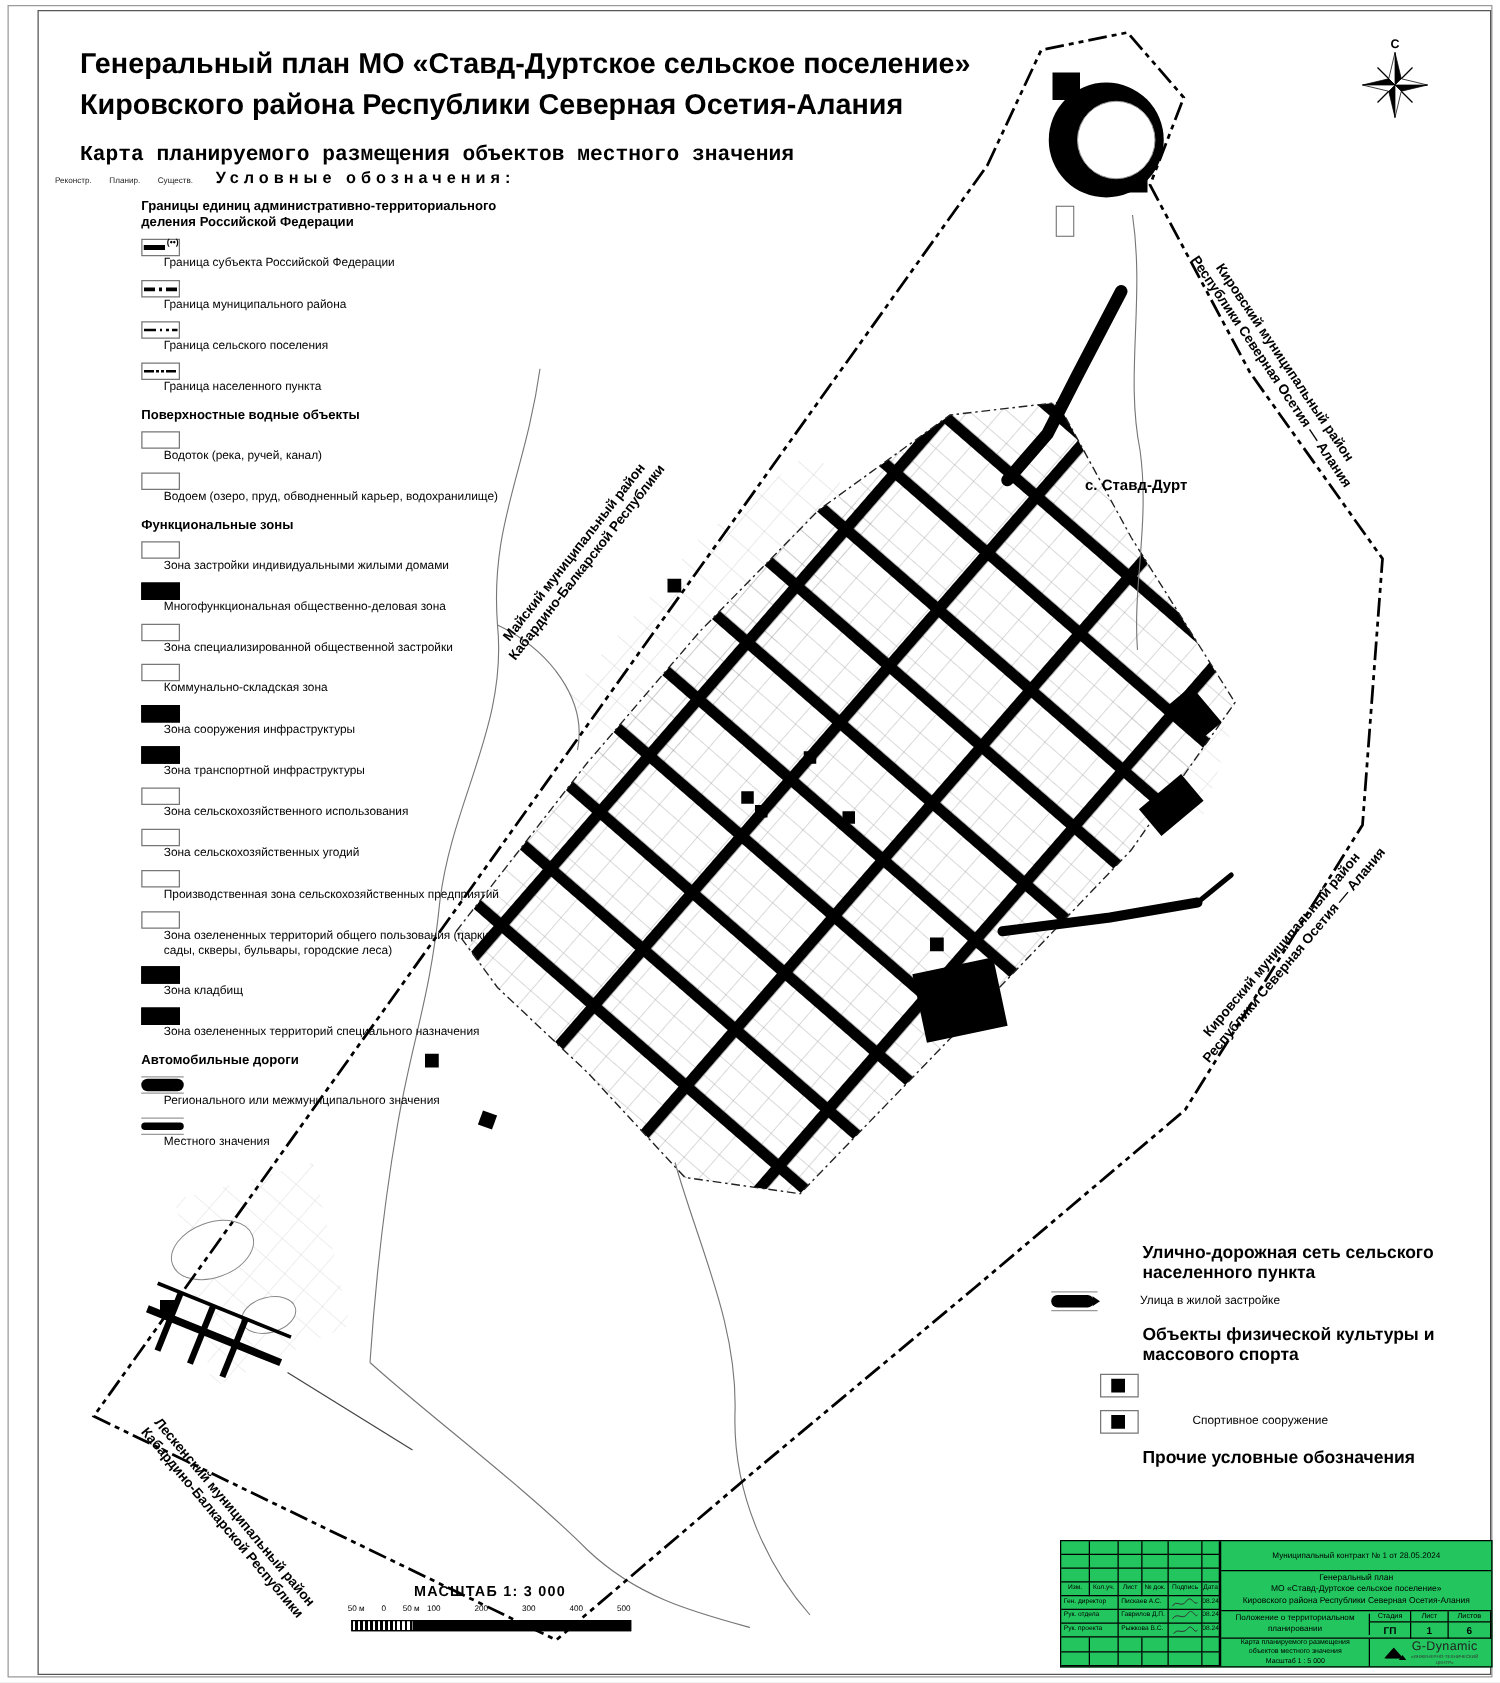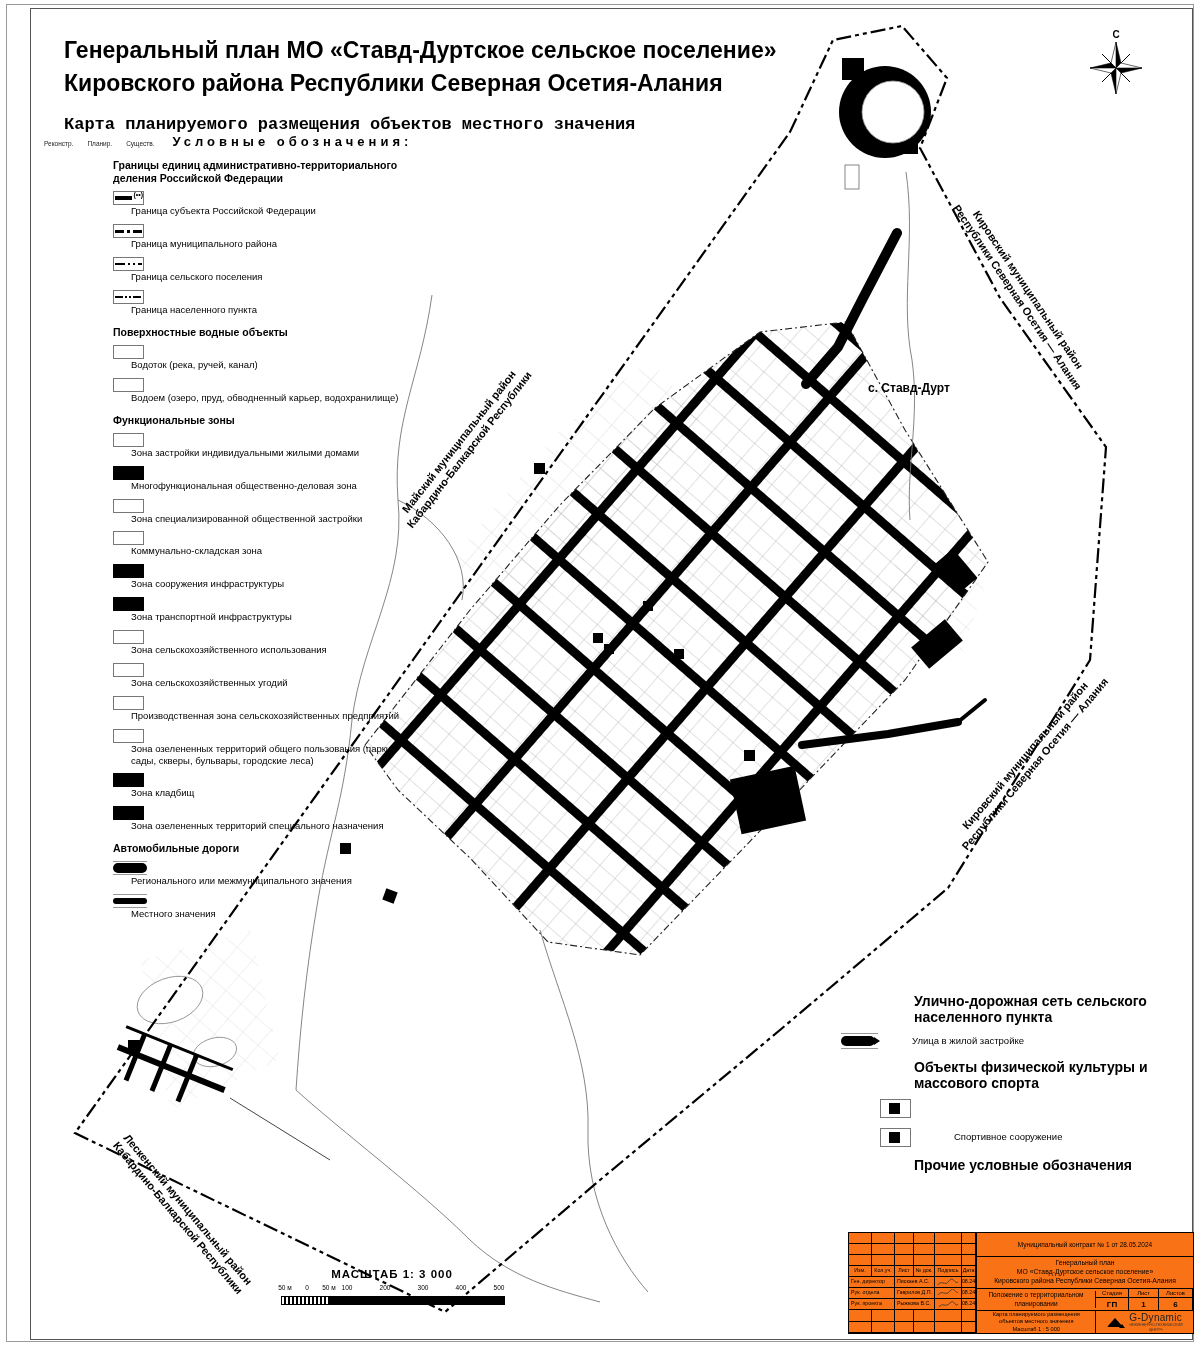--- a/index.html
+++ b/index.html
@@ -61,21 +61,21 @@
   .sb-ticks span{position:absolute;top:0;font-size:6.5px;transform:translateX(-50%);}
   .sb-ticks span:nth-of-type(1){left:4px;}  .sb-ticks span:nth-of-type(2){left:26px;}
   .sb-ticks span:nth-of-type(3){left:48px;} .sb-ticks span:nth-of-type(4){left:66px;}
   .sb-ticks span:nth-of-type(5){left:104px;}.sb-ticks span:nth-of-type(6){left:142px;}
   .sb-ticks span:nth-of-type(7){left:180px;}.sb-ticks span:nth-of-type(8){left:218px;}
   .sb-bar{position:absolute;left:0;top:12px;width:222px;height:7px;background:#000;border:1px solid #000;}
   .sb-bar::before{content:'';position:absolute;left:0;top:0;width:48px;height:100%;
      background:repeating-linear-gradient(90deg,#fff 0 2px,#000 2px 4px);}
 
   
-  .tb{position:absolute;left:848px;top:1232px;width:344px;height:100px;border:1.6px solid #000;background:#f97316;z-index:4;font-size:6px;}
+  .tb{position:absolute;left:848px;top:1232px;width:344px;height:100px;border:1.6px solid #000;background:#22c55e;z-index:4;font-size:6px;}
   .tb *{box-sizing:border-box;}
   .tb-left{position:absolute;left:0;top:0;width:127px;height:100px;display:grid;
      grid-template-columns:23px 23px 19px 21px 27px 14px;
      grid-template-rows:repeat(3,11px) 11px repeat(3,11px) 1fr 1fr;}
   .tb-left > div{border-right:.8px solid #000;border-bottom:.8px solid #000;overflow:hidden;
      display:flex;align-items:center;justify-content:center;text-align:center;font-size:5.3px;line-height:1;}
   .tb-left .s2{grid-column:span 2;justify-content:flex-start;padding-left:2px;}
   .tb-right{position:absolute;left:127px;top:0;width:217px;height:100px;border-left:.8px solid #000;}
   .tb-cell{border-bottom:.8px solid #000;display:flex;align-items:center;justify-content:center;text-align:center;}
   .tb-contract{height:24px;font-size:6.5px;}

